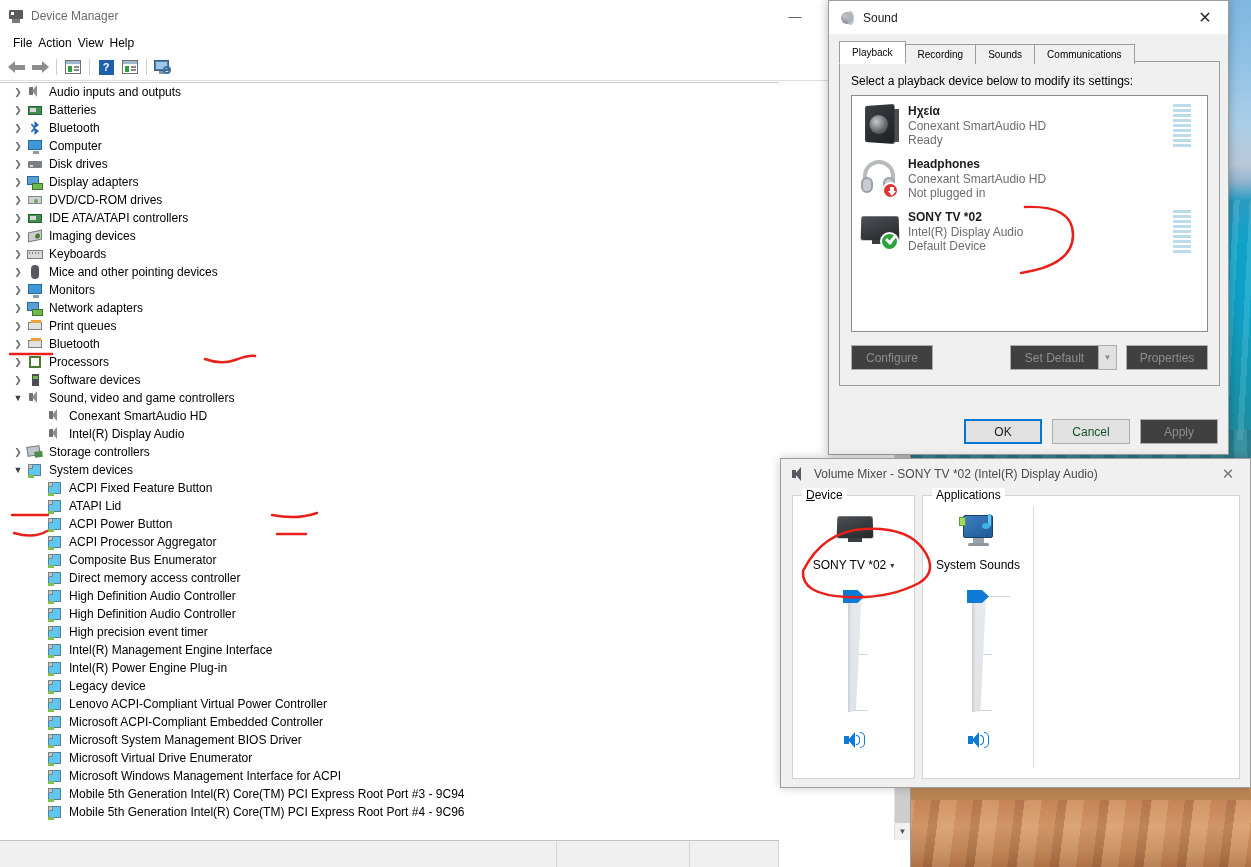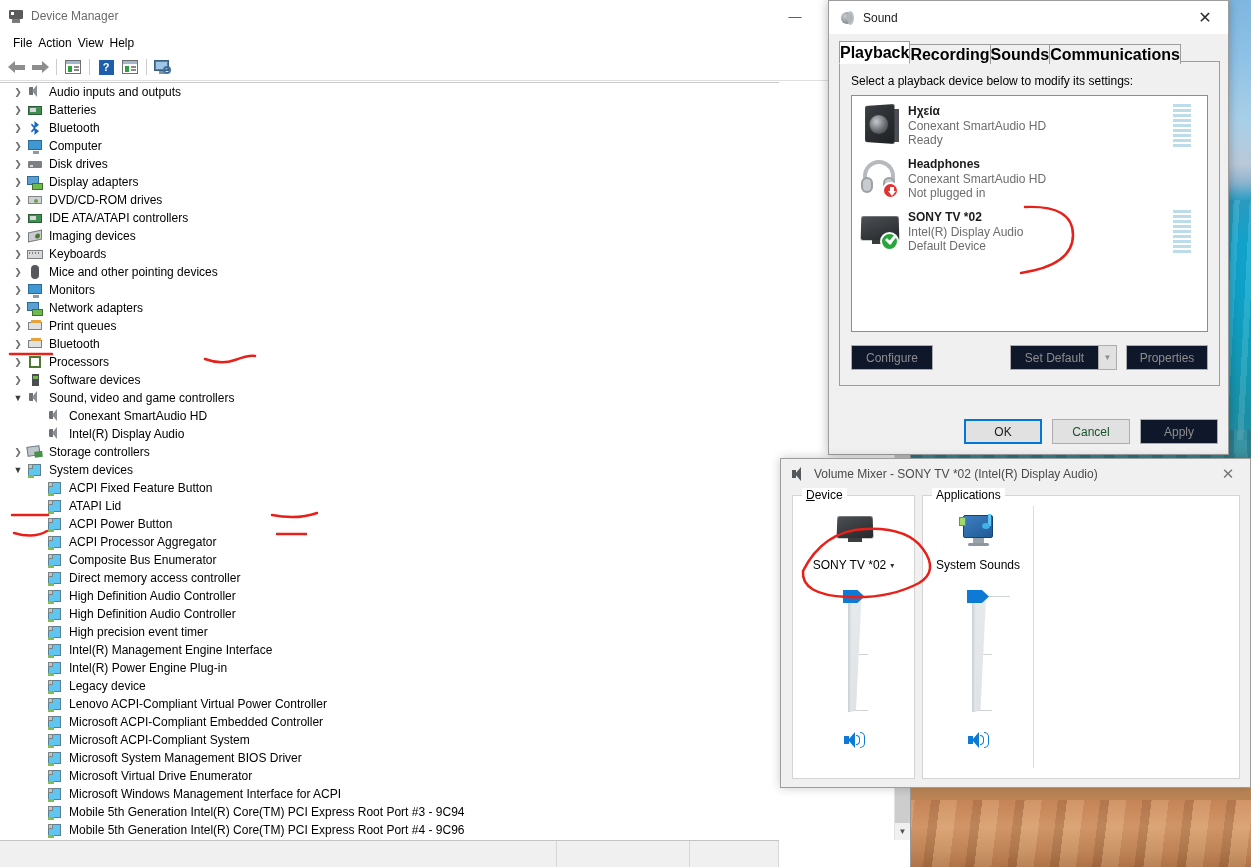--- a/index.html
+++ b/index.html
@@ -132,21 +132,21 @@
     position:absolute;left:828px;top:0px;width:401px;height:455px;background:#f0f0f0;
     border:1px solid #9c9c9c;box-sizing:border-box;box-shadow:0 0 10px rgba(0,0,0,.28);
   }
   #sound .s-title{height:33px;background:#fff;display:flex;align-items:center;}
   #sound .s-title .sico{width:16px;height:16px;margin-left:10px;margin-right:8px;position:relative;flex:none;}
   #sound .s-title .sico .sp{position:absolute;left:2px;top:2px;width:12px;height:12px;border-radius:50%;background:radial-gradient(circle at 35% 35%,#c9ccd0,#8d9398 60%,#6f7478);}
   #sound .s-title .sp2{position:absolute;left:8px;top:1px;width:7px;height:14px;border-radius:50%;background:rgba(180,186,190,.85);}
   #sound .s-title .st{font-size:12px;color:#1b1b1b;}
   #sound .s-title .x{margin-left:auto;width:46px;height:33px;display:flex;align-items:center;justify-content:center;font-size:16px;color:#2b2b2b;}
   #sound .tabs{position:absolute;left:10px;top:40px;display:flex;align-items:flex-end;z-index:3;}
-  #sound .tab{height:19px;padding:0 0;border:1px solid #9c9c9c;border-bottom:none;background:#f0f0f0;font-size:16px;line-height:19px;margin-right:-1px;font-weight:bold;}
+  #sound .tab{height:19px;padding:0 12px;border:1px solid #9c9c9c;border-bottom:none;background:#f0f0f0;font-size:10px;line-height:19px;margin-right:-1px;}
   #sound .tab.active{background:#fff;height:21px;line-height:21px;position:relative;z-index:4;border-bottom:1px solid #fff;}
   #sound .panel{position:absolute;left:10px;top:60px;width:381px;height:325px;border:1px solid #9c9c9c;background:#f0f0f0;box-sizing:border-box;}
   #sound .prompt{position:absolute;left:11px;top:12px;font-size:12px;}
   #sound .devlist{position:absolute;left:11px;top:33px;width:357px;height:237px;background:#fff;border:1px solid #8d8d8d;box-sizing:border-box;}
   .devrow{position:relative;height:53px;display:flex;padding:6px 0 0 6px;box-sizing:border-box;}
   .devicon{width:46px;height:46px;flex:none;position:relative;}
   .devtext{margin-left:4px;padding-top:2px;}
   .devname{font-size:12px;font-weight:bold;color:#1b1b1b;line-height:15px;}
   .devsub{font-size:12px;color:#6d6d6d;line-height:14px;}
   .meter{position:absolute;right:16px;top:8px;width:18px;display:flex;flex-direction:column;gap:2px;}
@@ -162,21 +162,21 @@
   .badge-dl{position:absolute;left:24px;top:27px;width:17px;height:17px;border-radius:50%;background:#d33;border:2px solid #fff;box-sizing:border-box;}
   .badge-dl:after{content:"";position:absolute;left:5.5px;top:3px;width:4px;height:5px;background:#fff;box-shadow:0 0 0 0 #fff;}
   .badge-dl:before{content:"";position:absolute;left:3.5px;top:7px;border-left:4px solid transparent;border-right:4px solid transparent;border-top:5px solid #fff;}
   
   .tv-scr{position:absolute;left:3px;top:8px;width:38px;height:24px;background:linear-gradient(160deg,#4d5155,#24272a);border-radius:2px;transform:perspective(70px) rotateX(6deg);}
   .tv-stand{position:absolute;left:14px;top:32px;width:16px;height:4px;background:#3a3d40;}
   .badge-ok{position:absolute;left:22px;top:24px;width:19px;height:19px;border-radius:50%;background:#2aa53c;border:2px solid #fff;box-sizing:border-box;}
   .badge-ok:after{content:"";position:absolute;left:3px;top:6px;width:7px;height:3px;background:#fff;transform:rotate(45deg);}
   .badge-ok:before{content:"";position:absolute;left:6px;top:4px;width:9px;height:3px;background:#fff;transform:rotate(-50deg);}
   #sound .btnrow{position:absolute;left:11px;top:283px;width:357px;display:flex;align-items:center;}
-  .btn{height:25px;min-width:82px;border:1px solid #adadad;background:#0f172a;font-size:12px;color:#8d8d8d;display:flex;align-items:center;justify-content:center;box-sizing:border-box;}
+  .btn{height:25px;min-width:82px;border:1px solid #adadad;background:#404040;font-size:12px;color:#8d8d8d;display:flex;align-items:center;justify-content:center;box-sizing:border-box;}
   .btn.enabled{color:#14532d;background:#e1e1e1;}
   .btn.default{border:2px solid #0078d7;background:#e1e1e1;color:#1b1b1b;}
   .split{display:flex;}
   .split .main{border-right:none;}
   .split .drop{width:19px;min-width:19px;border:1px solid #adadad;background:#e1e1e1;display:flex;align-items:center;justify-content:center;font-size:8px;color:#8d8d8d;box-sizing:border-box;}
   #sound .dlgbtns{position:absolute;right:10px;top:418px;display:flex;gap:10px;}
   #sound .dlgbtns .btn{min-width:78px;height:25px;}
 
   
   #mixer{
@@ -516,26 +516,20 @@
         <div class="trow indent2">
           <span class="ticon">
             <span class="ic-sys"></span>
           </span>
           <span class="tlabel">Microsoft ACPI-Compliant Embedded Controller</span>
         </div>
         <div class="trow indent2">
           <span class="ticon">
             <span class="ic-sys"></span>
           </span>
-          <span class="tlabel">Microsoft ACPI-Compliant System</span>
-        </div>
-        <div class="trow indent2">
-          <span class="ticon">
-            <span class="ic-sys"></span>
-          </span>
           <span class="tlabel">Microsoft System Management BIOS Driver</span>
         </div>
         <div class="trow indent2">
           <span class="ticon">
             <span class="ic-sys"></span>
           </span>
           <span class="tlabel">Microsoft Virtual Drive Enumerator</span>
         </div>
         <div class="trow indent2">
           <span class="ticon">

